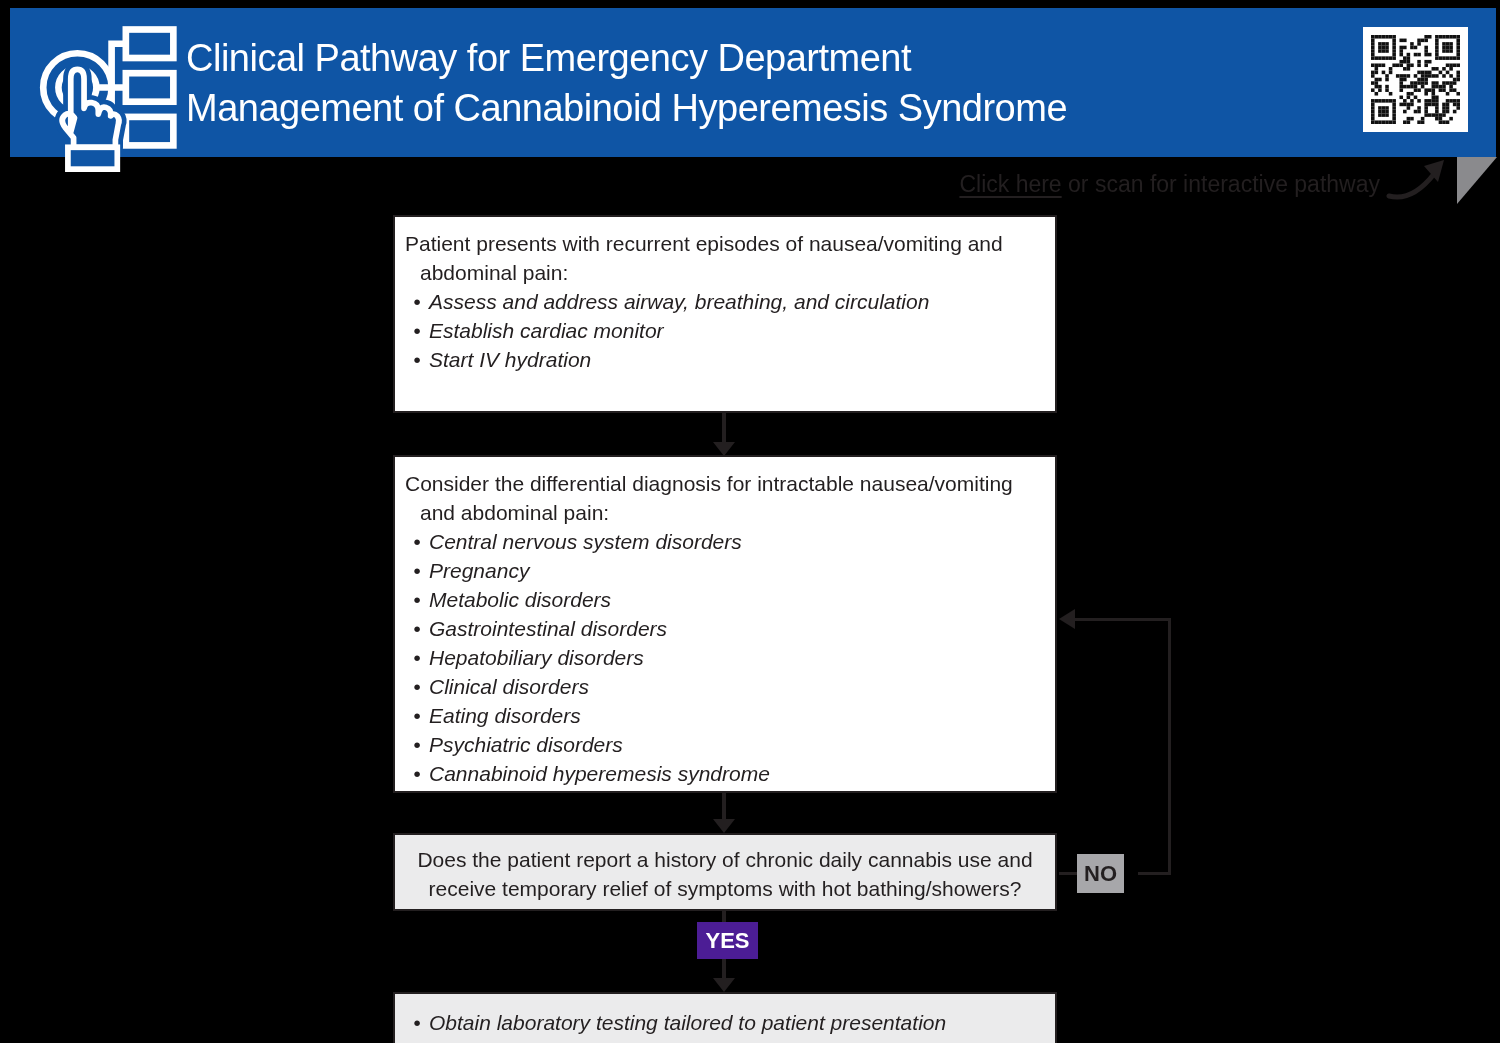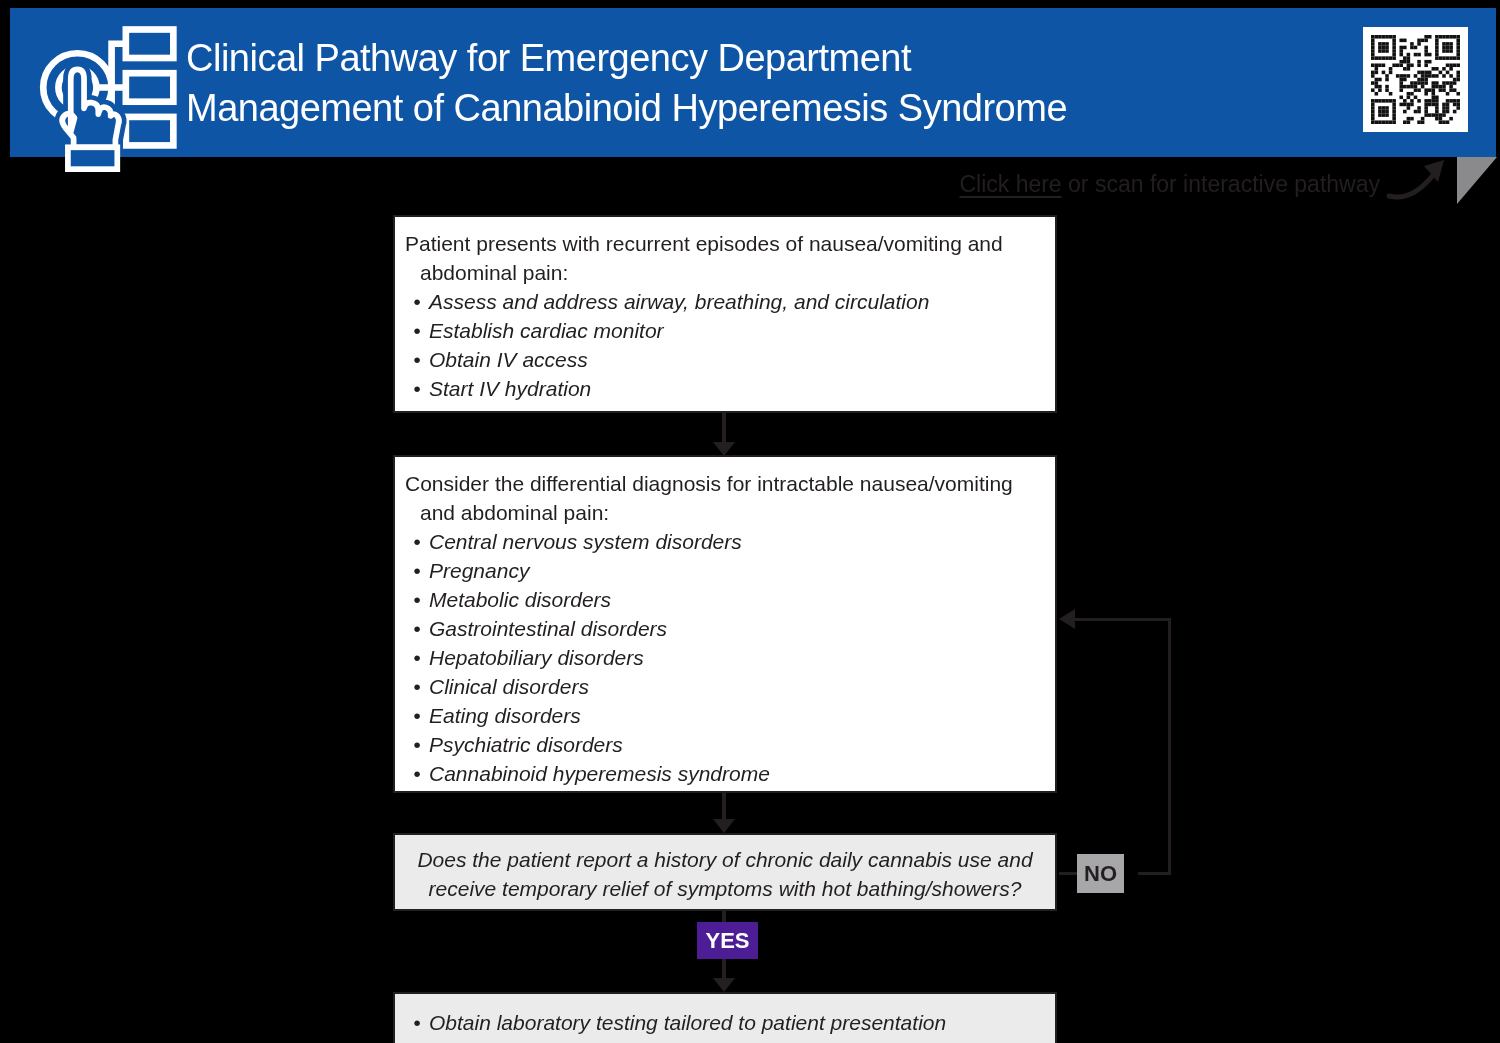--- a/index.html
+++ b/index.html
@@ -26,21 +26,21 @@
   .boxtitle{padding-left:15px;text-indent:-15px;}
   .bullet-row{display:flex;font-style:italic;}
   .bullet-row::before{content:"•";width:24px;flex:0 0 24px;text-align:center;}
   
   .vline{width:4px;background:#231F20;}
   .hline{height:3px;background:#231F20;}
   .vline3{width:3px;background:#231F20;}
   .arr-down{width:0;height:0;border-left:11px solid transparent;border-right:11px solid transparent;border-top:14px solid #231F20;}
   .arr-left{width:0;height:0;border-top:10px solid transparent;border-bottom:10px solid transparent;border-right:16px solid #231F20;}
   
-  #decision-box{top:833px;height:78px;text-align:center;padding:10px 14px;font-style:italic;}
+  #decision-box{top:833px;height:78px;text-align:center;padding:10px 14px;}
   .tag{display:flex;align-items:center;justify-content:center;font-weight:bold;font-size:22px;z-index:2;}
   #no-tag{left:1077px;top:854px;width:47px;height:39px;background:#A7A7AA;color:#231F20;}
   #yes-tag{left:697px;top:922px;width:61px;height:37px;background:#4c1d95;color:#fff;}
 </style>
 </head>
 <body>
 
 <div class="abs" id="banner"></div>
 
 <svg class="abs" id="hero-icon" viewBox="0 0 160 168" aria-hidden="true">
@@ -384,23 +384,20 @@
   <div>
 
       <div class="bullet-row">
         <span>Assess and address airway, breathing, and circulation</span>
       </div>
 
       <div class="bullet-row">
         <span>Establish cardiac monitor</span>
       </div>
 
-      <div class="bullet-row">
-        <span>Obtain IV access</span>
-      </div>
 
       <div class="bullet-row">
         <span>Start IV hydration</span>
       </div>
     </div>
 </div>
 
 <div class="abs vline" style="left:722px;top:412px;height:33px;"></div>
 <div class="abs arr-down" style="left:713px;top:442px;"></div>
 

